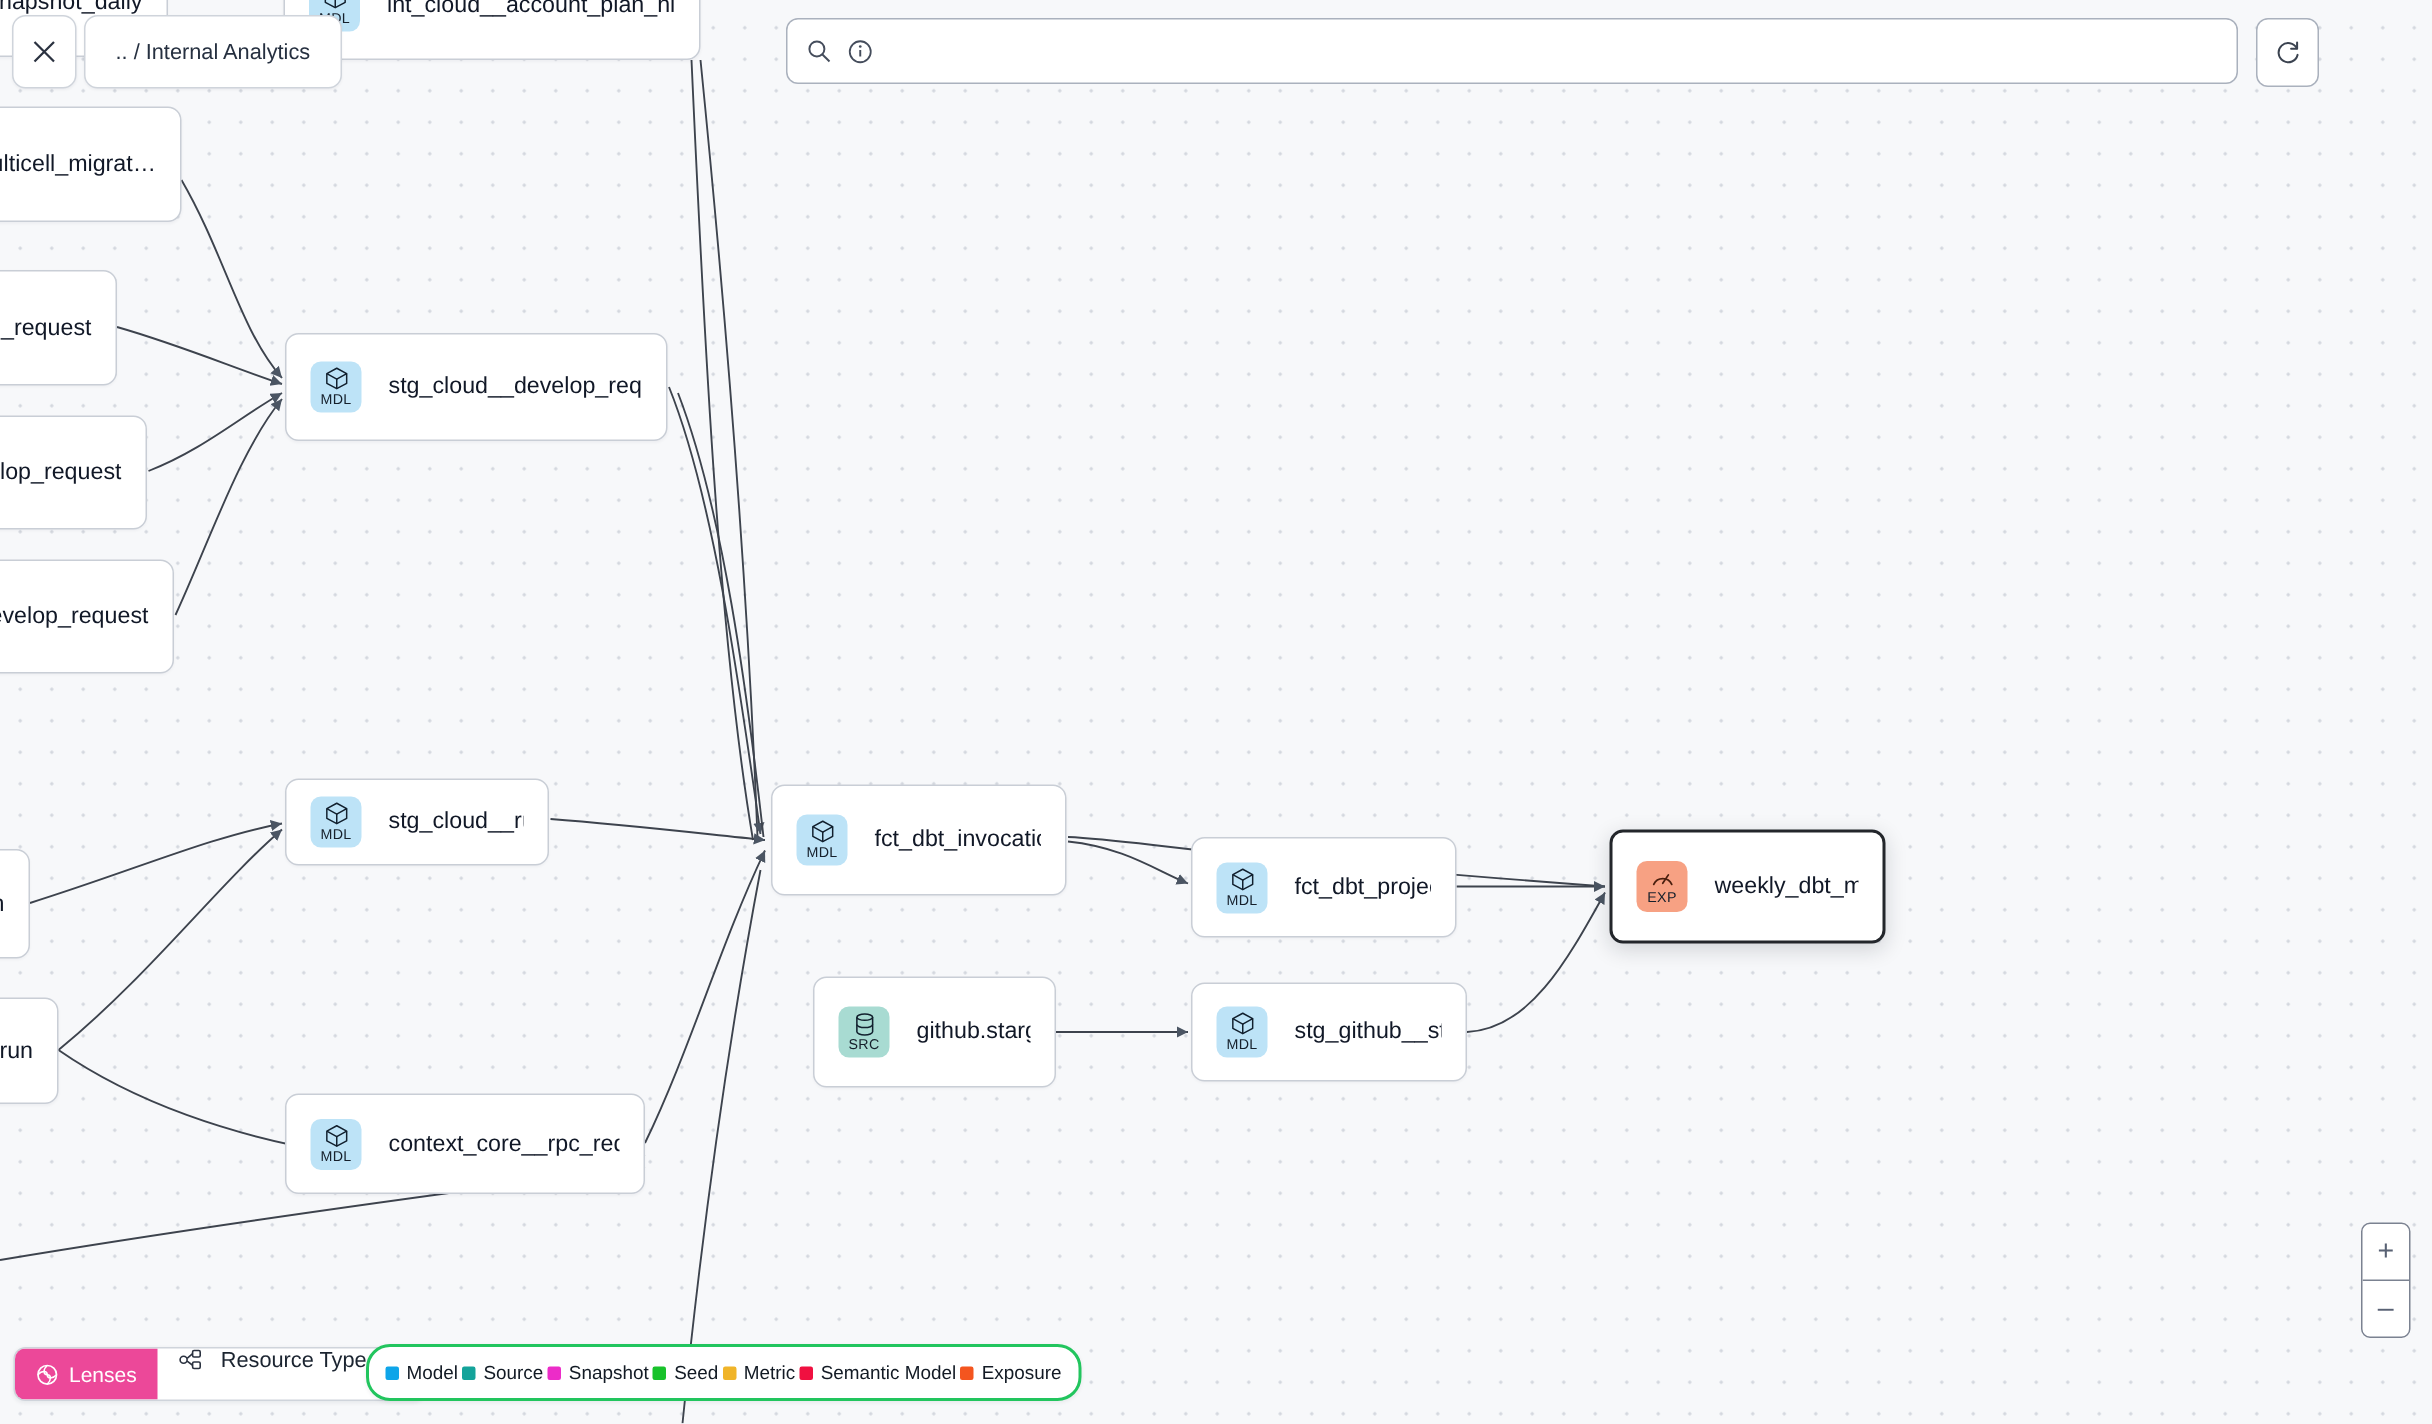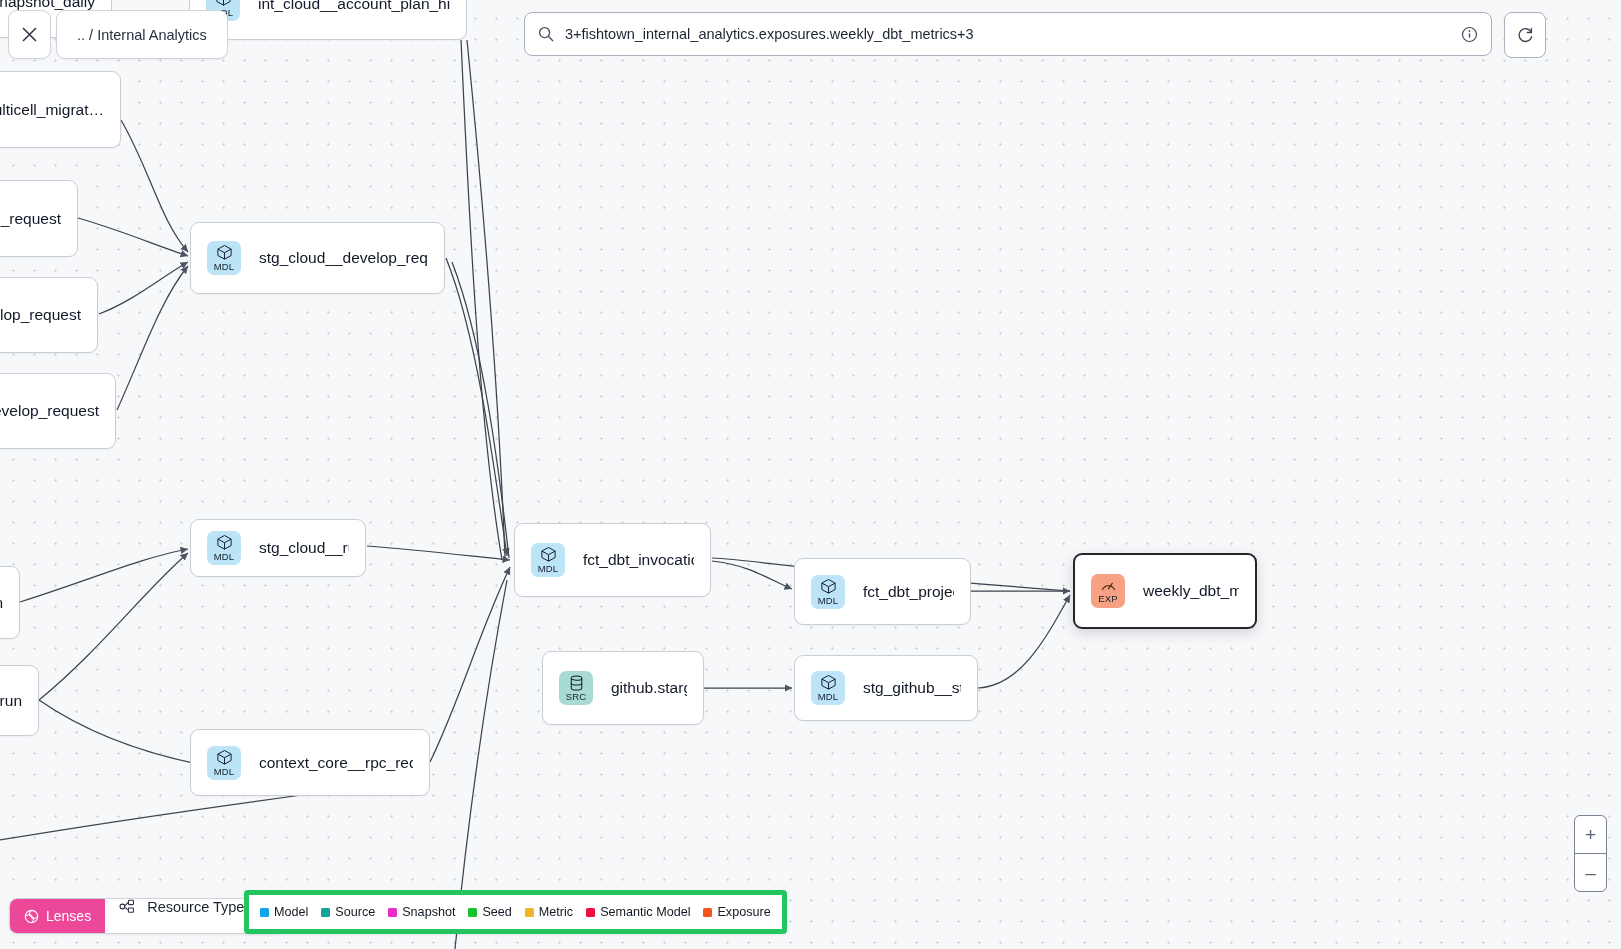--- a/index.html
+++ b/index.html
@@ -88,22 +88,22 @@
   }
   .lenses{
     background:#ec4899;color:#fff;display:flex;align-items:center;gap:7px;
     padding:0 14px;font-size:14px;
   }
   .restype{
     display:flex;align-items:flex-start;gap:12px;padding:0 14px;font-size:14.5px;color:#1b2430;
   }
   .legend{
     position:absolute;left:244px;bottom:15px;height:34px;
-    background:#fff;border:5px solid #22c55e;border-radius:4px;
-    display:flex;align-items:center;gap:13px;padding:0 11px;
+    background:#fff;border:2px solid #22c55e;border-radius:16px;
+    display:flex;align-items:center;gap:3px;padding:0 11px;
     box-shadow:0 1px 3px rgba(16,24,40,.07);
   }
   .legend-item{display:flex;align-items:center;gap:5px;font-size:12.6px;color:#121a24;white-space:nowrap;}
   .sw{width:9px;height:9px;border-radius:1.5px;flex:0 0 auto;}
 
   .zoomctl{
     position:absolute;right:14px;bottom:57px;width:31px;
     background:#fff;border:1px solid #7b8291;border-radius:6px;overflow:hidden;
     display:flex;flex-direction:column;
   }
@@ -290,21 +290,20 @@
 
 <div class="breadcrumb">
   <span>.. / Internal Analytics</span>
 </div>
 
 <div class="searchbar">
   <svg width="16" height="16" viewBox="0 0 16 16">
     <circle cx="6.6" cy="6.6" r="5" stroke="#454d5c" stroke-width="1.3" fill="none"></circle>
     <path d="M10.3 10.3 L15 15" stroke="#454d5c" stroke-width="1.3"></path>
   </svg>
-  <span class="search-text">3+fishtown_internal_analytics.exposures.weekly_dbt_metrics+3</span>
   <svg width="17" height="17" viewBox="0 0 17 17">
     <circle cx="8.5" cy="8.5" r="7" stroke="#454d5c" stroke-width="1.2" fill="none"></circle>
     <path d="M8.5 7.3 v4.4" stroke="#454d5c" stroke-width="1.3"></path>
     <circle cx="8.5" cy="5" r="0.9" fill="#454d5c"></circle>
   </svg>
 </div>
 
 <div class="refresh-btn">
   <svg width="19" height="19" viewBox="0 0 19 19">
     <path d="M15.2 6.2 A6.4 6.4 0 1 0 15.7 10.6" stroke="#3b4350" stroke-width="1.35" fill="none" stroke-linecap="round"></path>

